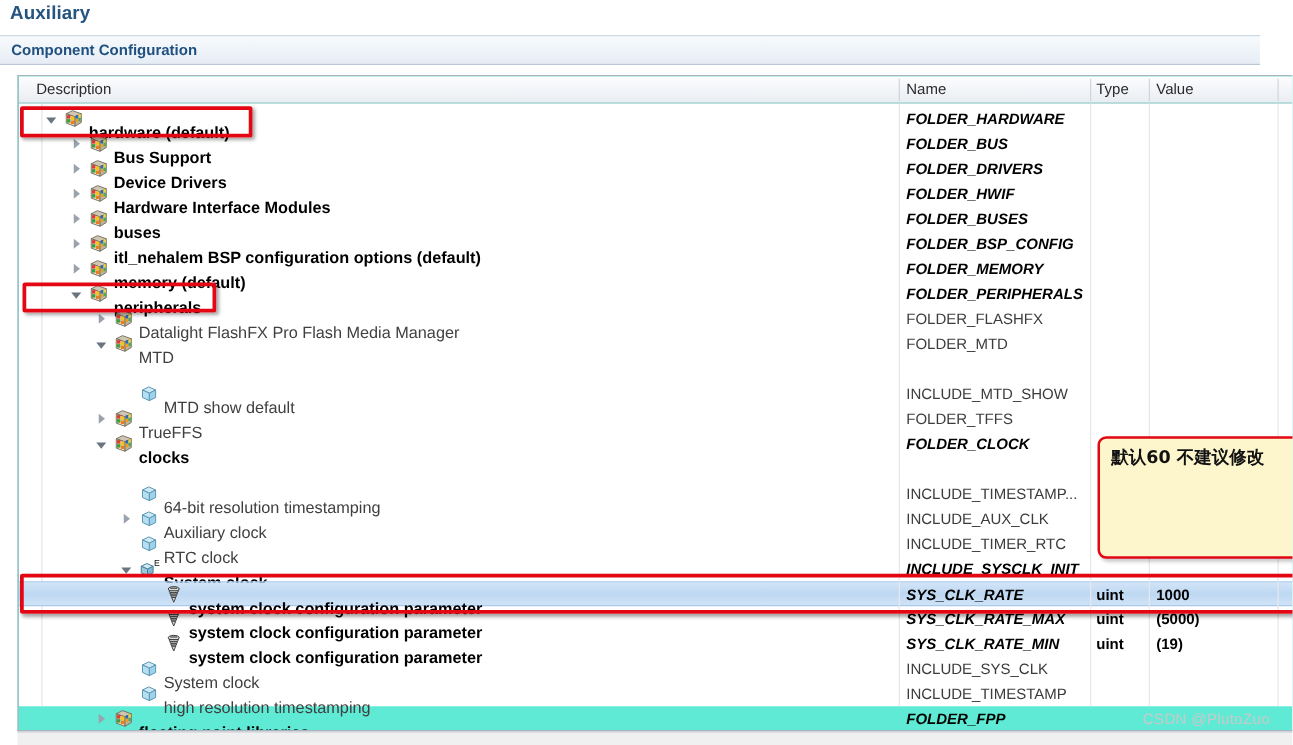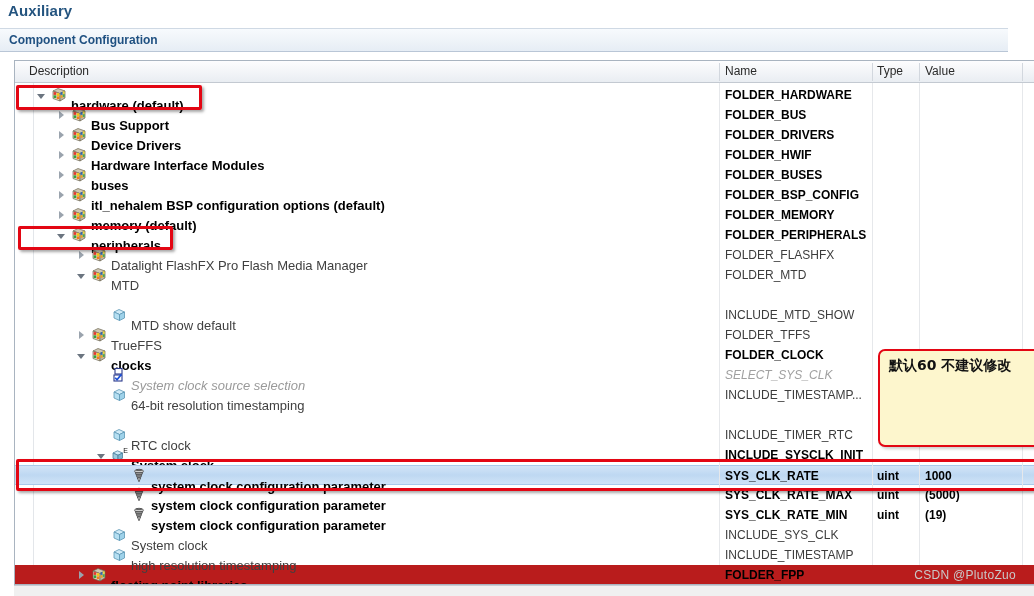--- a/index.html
+++ b/index.html
@@ -28,21 +28,21 @@
   }
   .section-bar .label {
     position: absolute; left: 9px; top: 4px;
     font-size: 12px; font-weight: bold; color: #1f5081;
   }
 
   
   .tree-panel {
     position: absolute; left: 14px; top: 60px;
     width: 1020px; height: 525px;
-    background: #b91c1c;
+    background: #5eead4;
     border: 1px solid #a9b4c0;
     border-right: none;
     overflow: hidden;
   }
 
   
   .col-header {
     position: relative; height: 22px;
     background: linear-gradient(to bottom, #fdfdfe 0%, #f3f5f8 50%, #e9edf2 100%);
     border-bottom: 1px solid #c3c9d1;
@@ -94,21 +94,21 @@
     white-space: nowrap;
   }
   .desc.bold { font-weight: bold; }
   .desc.grey { color: #404040; font-weight: normal; }
   .desc.italic-grey { color: #9a9a9a; font-style: italic; }
 
   .name {
     position: absolute; left: 710px; top: 3px;
     font-size: 12px; color: #000; white-space: nowrap;
   }
-  .name.bold { font-weight: bold; }
+  .name.bold { font-weight: bold; font-style: italic; }
   .name.grey { color: #3c3c3c; font-weight: normal; }
   .name.italic-grey { color: #a0a0a0; font-style: italic; font-weight: normal; }
   .type { position: absolute; left: 862px; top: 3px; font-size: 12px; font-weight: bold; color:#000; }
   .value { position: absolute; left: 910px; top: 3px; font-size: 12px; font-weight: bold; color:#000; }
 
   
   .vline { position: absolute; top: 0; width: 1px; height: 482px; background: #e6e8eb; }
 
   
   .guide { position: absolute; left: 18px; top: 0; width: 1px; height: 482px; background:#e3e6ea; }
@@ -393,37 +393,38 @@
               <rect x="2.6" y="8.3" width="2.7" height="2.8" fill="#3aa03a"></rect>
               <rect x="5.7" y="9.4" width="2.7" height="2.8" fill="#f07d1a"></rect>
               <rect x="9.6" y="5.2" width="1.9" height="2.6" fill="#2e66b5"></rect>
               <rect x="11.8" y="4.3" width="1.8" height="2.6" fill="#e8d840"></rect>
               <rect x="9.6" y="8.2" width="1.9" height="2.6" fill="#f0a020"></rect>
               <rect x="11.8" y="7.3" width="1.8" height="2.6" fill="#49ab49"></rect>
             </svg></span>
           <span class="desc bold" style="left: 96px;">clocks</span>
           <span class="name bold">FOLDER_CLOCK</span>
         </div>
-        <div class="row" style="top: 282px;">
-          <span class="icon" style="left: 96px;"><svg width="16" height="16" viewBox="0 0 16 16">
-              <rect x="4" y="1.5" width="7" height="5.5" fill="#ffffff" stroke="#2b3a8c" stroke-width="1.1"></rect>
-              <rect x="3" y="8" width="8" height="6" fill="#ffffff" stroke="#2b3a8c" stroke-width="1.1"></rect>
-              <path d="M4.2,10.8 L6,12.8 L10.4,7.4" fill="none" stroke="#1a4fd6" stroke-width="1.7"></path>
-            </svg></span>
-          <span class="desc italic-grey" style="left: 116px;">System clock source selection</span>
-          <span class="name italic-grey">SELECT_SYS_CLK</span>
-        </div>
         <div class="row" style="top: 302px;">
           <span class="icon" style="left: 96px;"><svg width="16" height="16" viewBox="0 0 16 16">
               <polygon points="3,5 8,2.5 13.5,5 8.5,7.5" fill="#cfeaf7" stroke="#5c97b5" stroke-width=".8"></polygon>
               <polygon points="3,5 8.5,7.5 8.5,13.5 3,11" fill="#b5dff2" stroke="#5c97b5" stroke-width=".8"></polygon>
               <polygon points="8.5,7.5 13.5,5 13.5,11 8.5,13.5" fill="#9ed2ea" stroke="#5c97b5" stroke-width=".8"></polygon>
             </svg></span>
           <span class="desc grey" style="left: 116px;">64-bit resolution timestamping</span>
           <span class="name grey">INCLUDE_TIMESTAMP...</span>
+        </div>
+        <div class="row" style="top: 322px;">
+          <span class="twisty collapsed" style="left: 82px;"></span>
+          <span class="icon" style="left: 96px;"><svg width="16" height="16" viewBox="0 0 16 16">
+              <polygon points="3,5 8,2.5 13.5,5 8.5,7.5" fill="#cfeaf7" stroke="#5c97b5" stroke-width=".8"></polygon>
+              <polygon points="3,5 8.5,7.5 8.5,13.5 3,11" fill="#b5dff2" stroke="#5c97b5" stroke-width=".8"></polygon>
+              <polygon points="8.5,7.5 13.5,5 13.5,11 8.5,13.5" fill="#9ed2ea" stroke="#5c97b5" stroke-width=".8"></polygon>
+            </svg></span>
+          <span class="desc grey" style="left: 116px;">Auxiliary clock</span>
+          <span class="name grey">INCLUDE_AUX_CLK</span>
         </div>
         <div class="row" style="top: 342px;">
           <span class="icon" style="left: 96px;"><svg width="16" height="16" viewBox="0 0 16 16">
               <polygon points="3,5 8,2.5 13.5,5 8.5,7.5" fill="#cfeaf7" stroke="#5c97b5" stroke-width=".8"></polygon>
               <polygon points="3,5 8.5,7.5 8.5,13.5 3,11" fill="#b5dff2" stroke="#5c97b5" stroke-width=".8"></polygon>
               <polygon points="8.5,7.5 13.5,5 13.5,11 8.5,13.5" fill="#9ed2ea" stroke="#5c97b5" stroke-width=".8"></polygon>
             </svg></span>
           <span class="desc grey" style="left: 116px;">RTC clock</span>
           <span class="name grey">INCLUDE_TIMER_RTC</span>
         </div>

